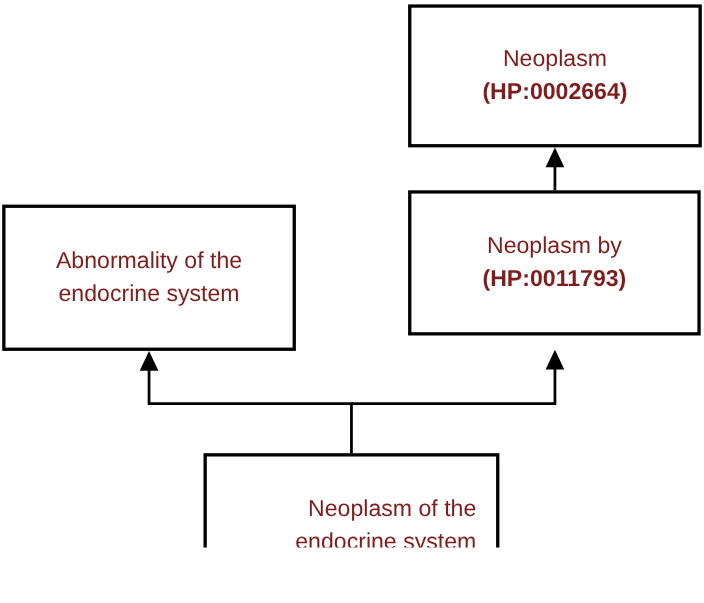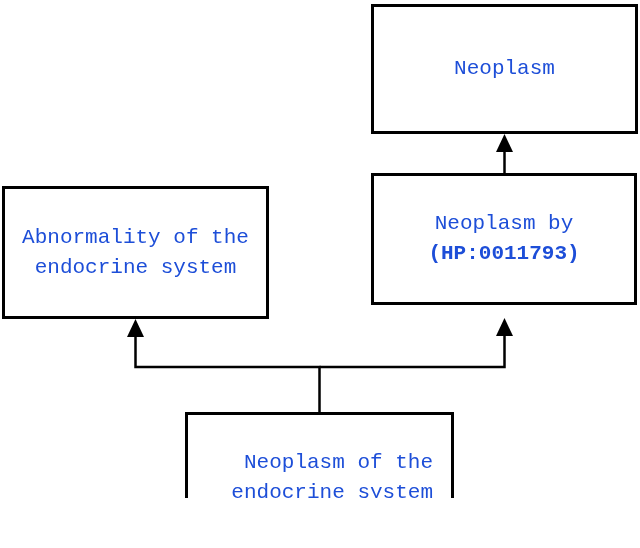--- a/index.html
+++ b/index.html
@@ -5,22 +5,22 @@
   html, body {
     margin: 0;
     padding: 0;
     background: #ffffff;
   }
   .diagram {
     position: relative;
     width: 640px;
     height: 498px;
     background: #ffffff;
-    font-family: Liberation Mono, monospace;
-    color: #1d4ed8;
+    font-family: Liberation Sans, sans-serif;
+    color: #7f1d1d;
     overflow: hidden;
   }
   .edges-layer {
     position: absolute;
     left: 0;
     top: 0;
     width: 640px;
     height: 548px;
     pointer-events: none;
   }
@@ -76,20 +76,21 @@
       <polyline class="edge-line" points="319.5,413 319.5,367 135.5,367 135.5,335"></polyline>
       <polyline class="edge-line" points="319.5,367 504.5,367 504.5,335"></polyline>
       <polygon class="arrowhead" points="135.5,319 127,337 144,337"></polygon>
       <polygon class="arrowhead" points="504.5,318 496,336 513,336"></polygon>
     </g>
   </svg>
 
   <div class="node node-neoplasm">
     <span class="line">Neoplasm</span>
     <span class="line"></span>
+    <span class="line hp-id">(HP:0002664)</span>
   </div>
 
   <div class="node node-abnormality">
     <span class="line">Abnormality of the</span>
     <span class="line">endocrine system</span>
   </div>
 
   <div class="node node-anatomical-site">
     <span class="line">Neoplasm by</span>
     <span class="line hp-id">(HP:0011793)</span>

